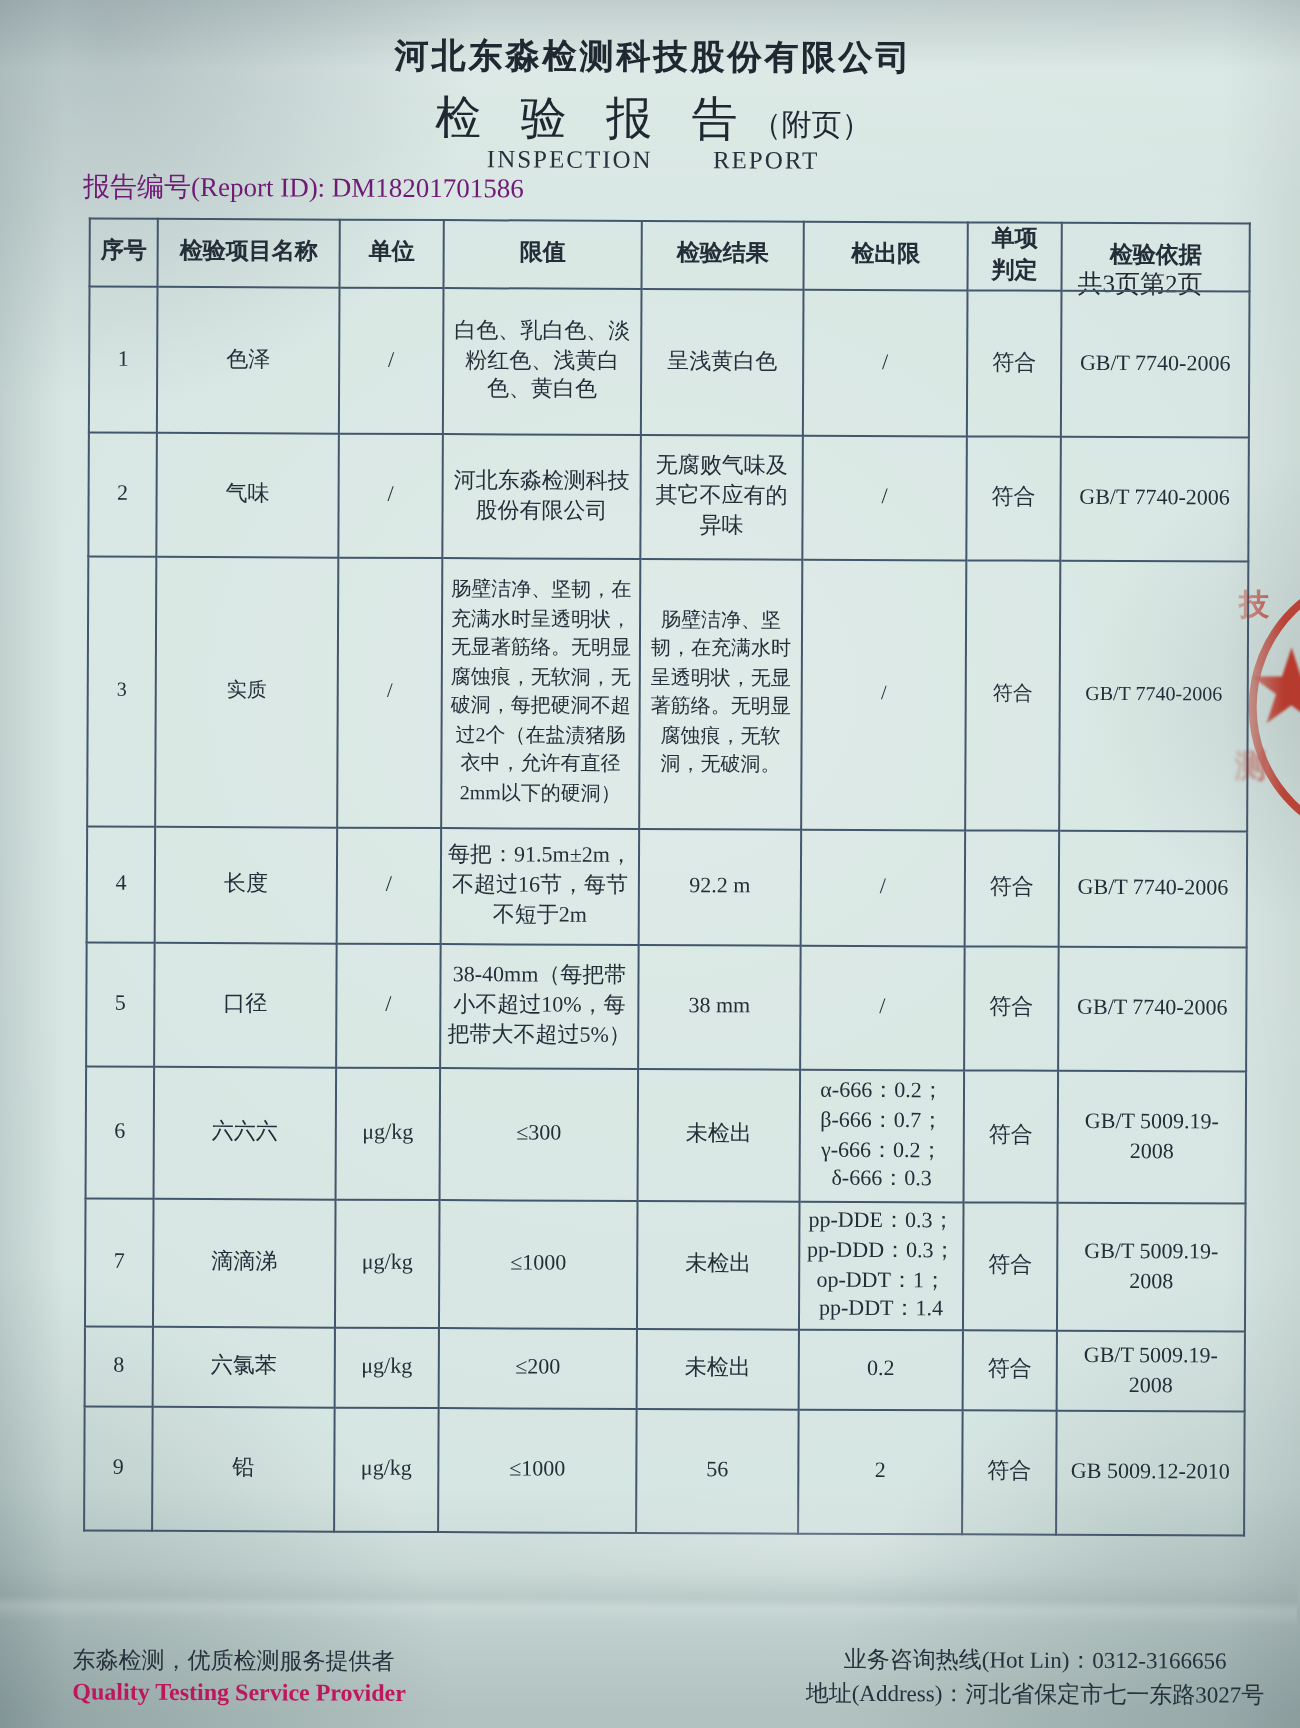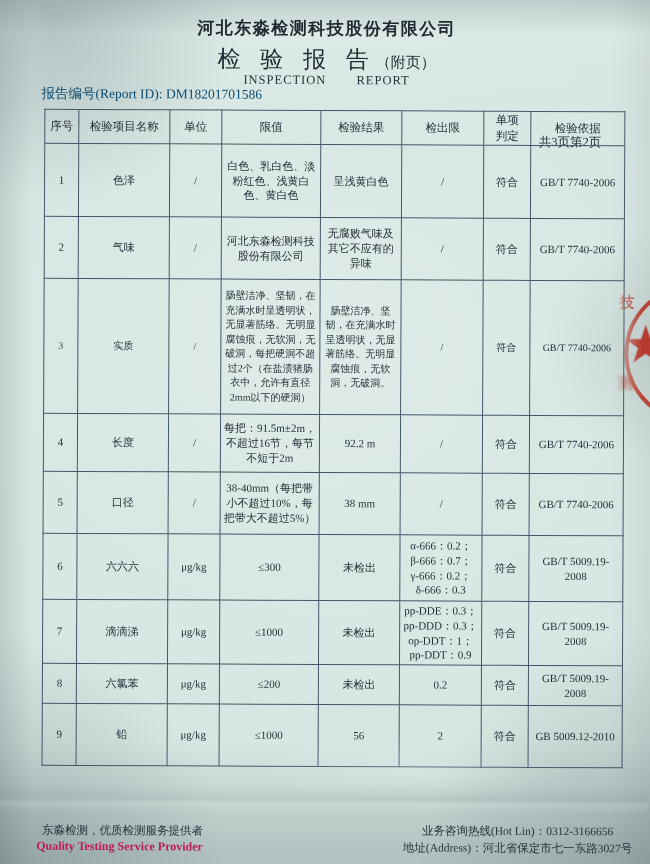--- a/index.html
+++ b/index.html
@@ -20,37 +20,37 @@
   .page{position:relative;width:650px;height:864px;transform:rotate(0.25deg);}
 
   
   .company{position:absolute;top:17px;left:0;width:100%;text-align:center;
     font-size:17px;font-weight:bold;letter-spacing:1.5px;color:#1f2831;}
   .title-line{position:absolute;top:44px;left:0;width:100%;text-align:center;white-space:nowrap;}
   .title-cn{font-size:23px;font-weight:normal;letter-spacing:7px;color:#1f2831;}
   .title-suffix{font-size:15px;font-weight:normal;color:#1f2831;}
   .title-en{position:absolute;top:73px;left:0;width:100%;text-align:center;
     font-size:12.5px;letter-spacing:1px;word-spacing:26px;color:#27313c;}
-  .idline{position:absolute;top:86px;left:40px;font-size:13.5px;color:#0c4a6e;}
+  .idline{position:absolute;top:86px;left:40px;font-size:13.5px;color:#701a75;}
   .pageinfo{position:absolute;top:87px;right:50px;font-size:12.5px;color:#1f2831;margin-top:46px;}
 
   
   table.report{
     position:absolute;left:43px;top:110px;width:580px;
     border-collapse:collapse;table-layout:fixed;
     font-size:11px;line-height:1.35;
   }
   table.report th, table.report td{
     border:1px solid var(--table-line,#44566b);
     text-align:center;vertical-align:middle;
     padding:1px 3px;white-space:pre-line;
     overflow:hidden;color:#242e39;font-weight:normal;
   }
   table.report thead tr{height:32px;}
-  table.report th{font-size:11.5px;}
+  table.report th{font-size:11.5px;font-weight:bold;}
   table.report .c1{width:34px;} .c2{width:91px;} .c3{width:52px;} .c4{width:99px;}
   .c5{width:81px;} .c6{width:82px;} .c7{width:47px;} .c8{width:94px;}
   tbody tr:nth-child(1){height:73px;}
   tbody tr:nth-child(2){height:62px;}
   tbody tr:nth-child(3){height:135px;}
   tbody tr:nth-child(3) td{font-size:10px;line-height:1.45;font-family:Liberation Serif, serif;}
   tbody tr:nth-child(4){height:58px;}
   tbody tr:nth-child(5){height:62px;}
   tbody tr:nth-child(6){height:66px;}
   tbody tr:nth-child(7){height:64px;}
@@ -66,21 +66,21 @@
   .stamp-circle{position:absolute;left:8px;top:4px;width:132px;height:132px;
     border:4px solid var(--stamp-red,#b62b1d);border-radius:50%;opacity:0.85;}
   .stamp-star{position:absolute;left:6px;top:40px;font-size:52px;line-height:1;
     color:var(--stamp-red,#b62b1d);opacity:0.9;filter:blur(0.4px);}
   .stamp-char-top{position:absolute;left:3px;top:14px;font-size:15px;font-weight:bold;
     color:var(--stamp-red,#b62b1d);opacity:0.9;}
   .stamp-char-bottom{position:absolute;left:1px;top:94px;font-size:16px;font-weight:bold;
     color:var(--stamp-red,#b62b1d);opacity:0.75;filter:blur(0.8px);}
 
   
-  .footer-left{position:absolute;left:38px;top:824px;text-align:right;}
+  .footer-left{position:absolute;left:38px;top:824px;text-align:left;}
   .footer-left .cn{font-size:11.5px;color:#27313c;}
   .footer-left .en{font-size:12px;font-weight:bold;color:#be185d;margin-top:1px;}
   .footer-right{position:absolute;right:16px;top:822px;text-align:center;}
   .footer-right div{font-size:11.5px;color:#27313c;line-height:1.5;}
 
   
   .crease1{position:absolute;left:0;top:786px;width:100%;height:26px;
     background:linear-gradient(180deg, rgba(0,0,0,0) 0%, rgba(120,135,135,0.12) 50%, rgba(255,255,255,0.12) 70%, rgba(0,0,0,0) 100%);}
   .crease2{position:absolute;left:250px;top:740px;width:320px;height:60px;border-radius:50%;
     background:radial-gradient(closest-side, rgba(255,255,255,0.18), rgba(255,255,255,0) 100%);}
@@ -191,21 +191,21 @@
         </tr>
         <tr>
           <td>7</td>
           <td>滴滴涕</td>
           <td>μg/kg</td>
           <td>≤1000</td>
           <td>未检出</td>
           <td>pp-DDE：0.3；
 pp-DDD：0.3；
 op-DDT：1；
-pp-DDT：0.9</td>
+pp-DDT：1.4</td>
           <td>符合</td>
           <td>GB/T 5009.19-2008</td>
         </tr>
         <tr>
           <td>8</td>
           <td>六氯苯</td>
           <td>μg/kg</td>
           <td>≤200</td>
           <td>未检出</td>
           <td>0.2</td>

